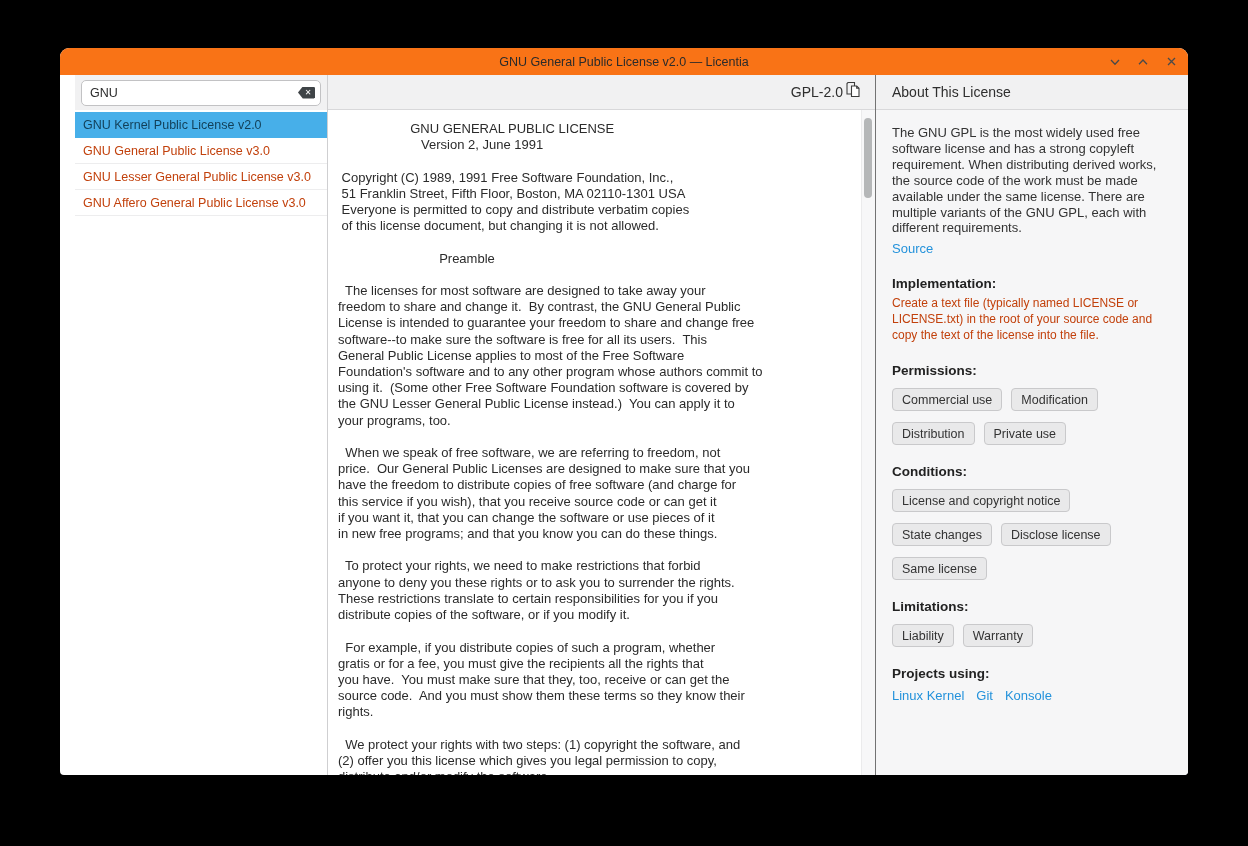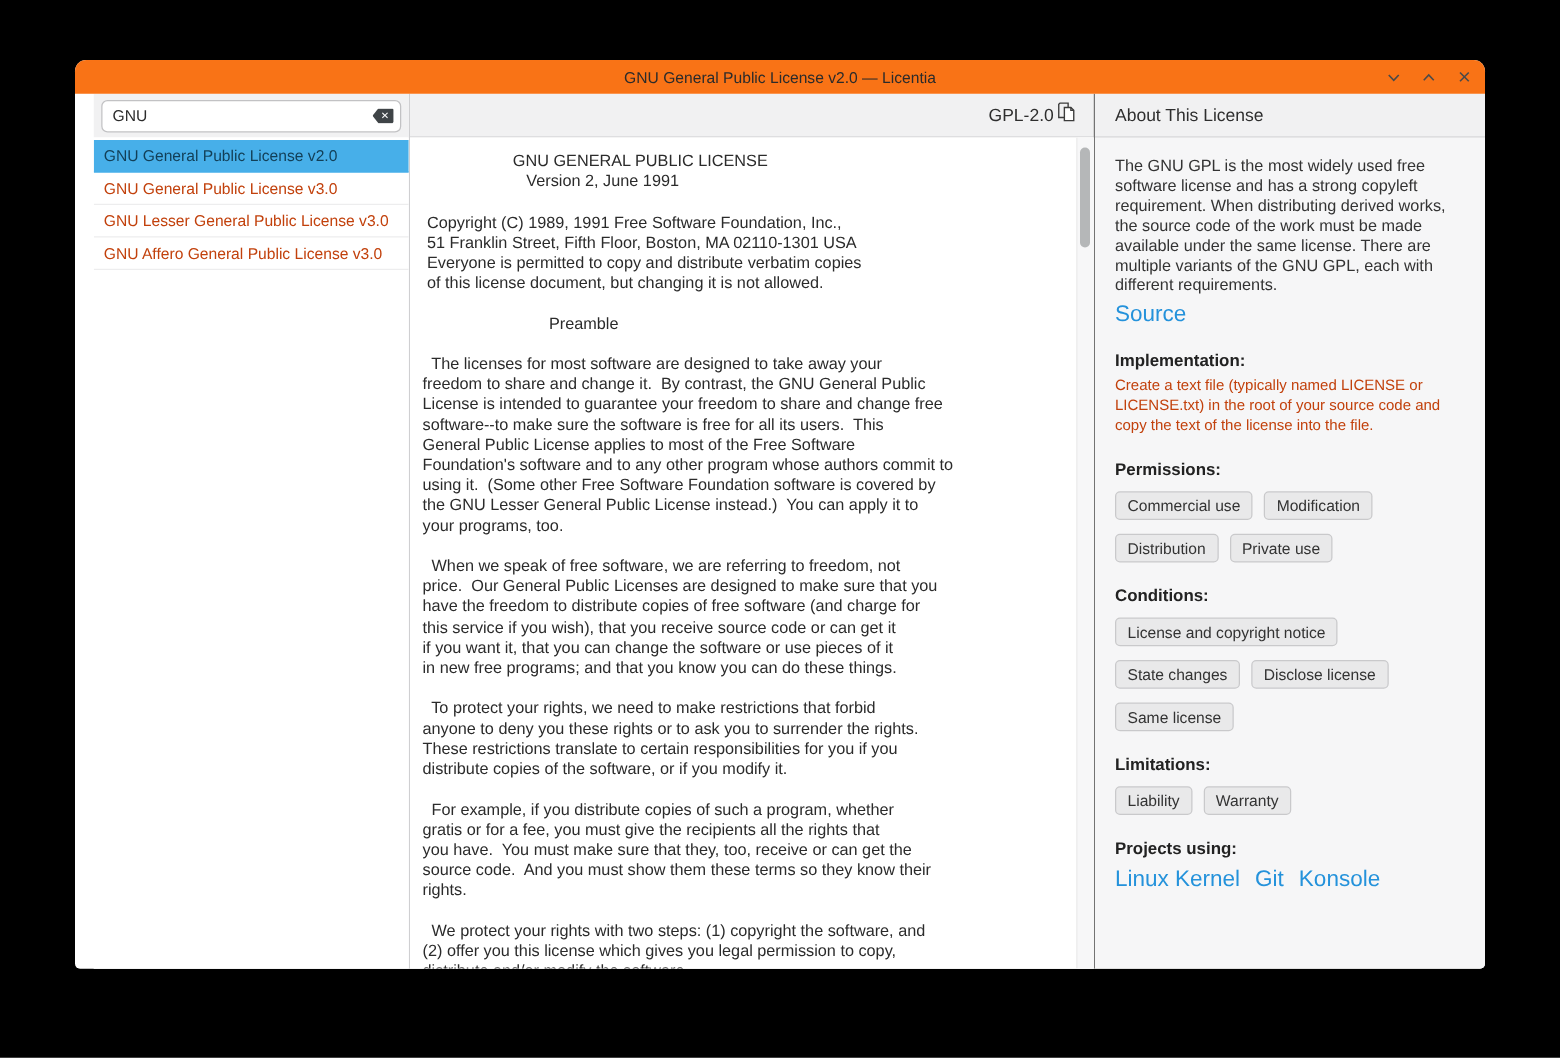--- a/index.html
+++ b/index.html
@@ -72,21 +72,21 @@
   }
   .scrollbar-thumb {
     position:absolute; top:8px; right:3px; width:8px; height:80px;
     background:#b5b7b8; border-radius:4px; cursor:pointer;
   }
   
   .right-header { padding:0 16px; }
   .right-title { font-size:14px; color:#2e2e2e; }
   .about-content { flex:1; padding:15px 16px; overflow:hidden; }
   .about-desc { font-size:13px; line-height:15.9px; color:#333; }
-  .link { color:#2492db; font-size:18px; cursor:pointer; text-decoration:none; }
+  .link { color:#2492db; font-size:13px; cursor:pointer; text-decoration:none; }
   .source-link { display:inline-block; margin-top:5px; }
   .section { margin-top:19px; }
   .section-heading { font-size:13.5px; font-weight:bold; color:#222; }
   .section-text { font-size:12px; line-height:15.9px; color:#c2410c; margin-top:5px; }
   .badges { display:flex; flex-wrap:wrap; gap:11px 9px; margin-top:10px; max-width:282px; }
   .badge {
     background:#e9e9ea; border:1px solid #c9c9cb; border-radius:4px;
     padding:3px 9px; font-size:12.5px; color:#333; white-space:nowrap; height:23px;
     display:flex; align-items:center;
   }
@@ -129,21 +129,21 @@
     <div class="col-left">
       <div class="search-wrap">
         <div class="search-box">
           <input class="search-input" type="text" value="GNU" style="">
           <div class="clear-btn">
               <span>✕</span>
             </div>
         </div>
       </div>
       <div class="license-list">
-        <div class="list-item selected">GNU General Public License v2.0</div>
+        <div class="list-item selected">GNU Kernel Public License v2.0</div>
         <div class="list-item">GNU General Public License v3.0</div>
         <div class="list-item">GNU Lesser General Public License v3.0</div>
         <div class="list-item">GNU Affero General Public License v3.0</div>
       </div>
     </div>
 
     <div class="col-mid">
       <div class="pane-header mid-header">
         <div class="mid-title">GPL-2.0</div>
         <div class="copy-btn">

